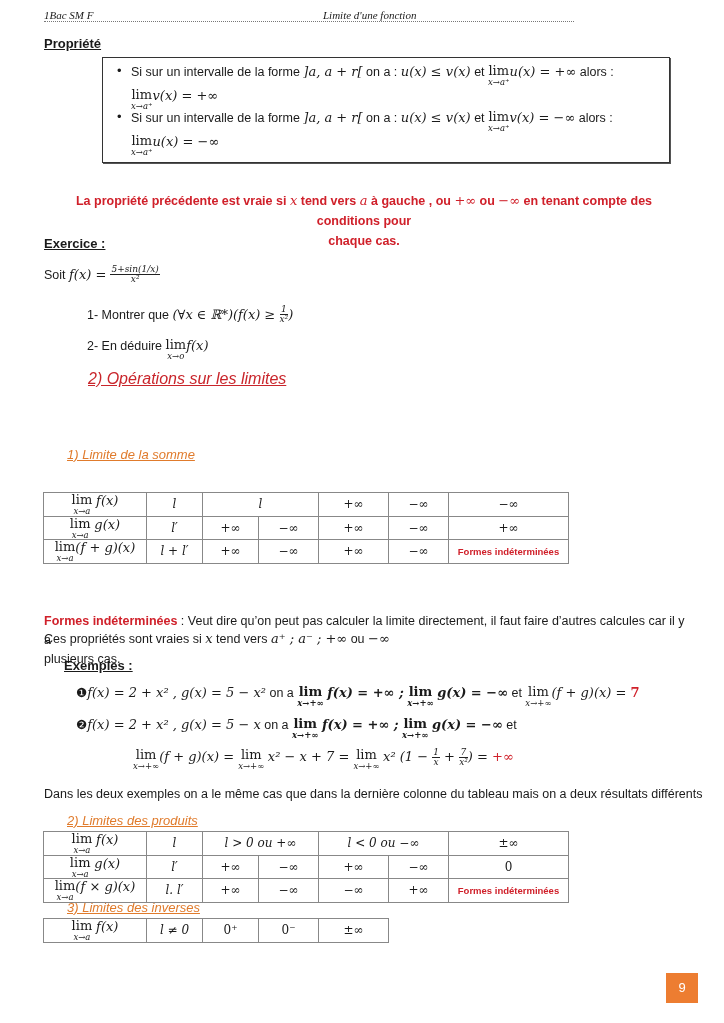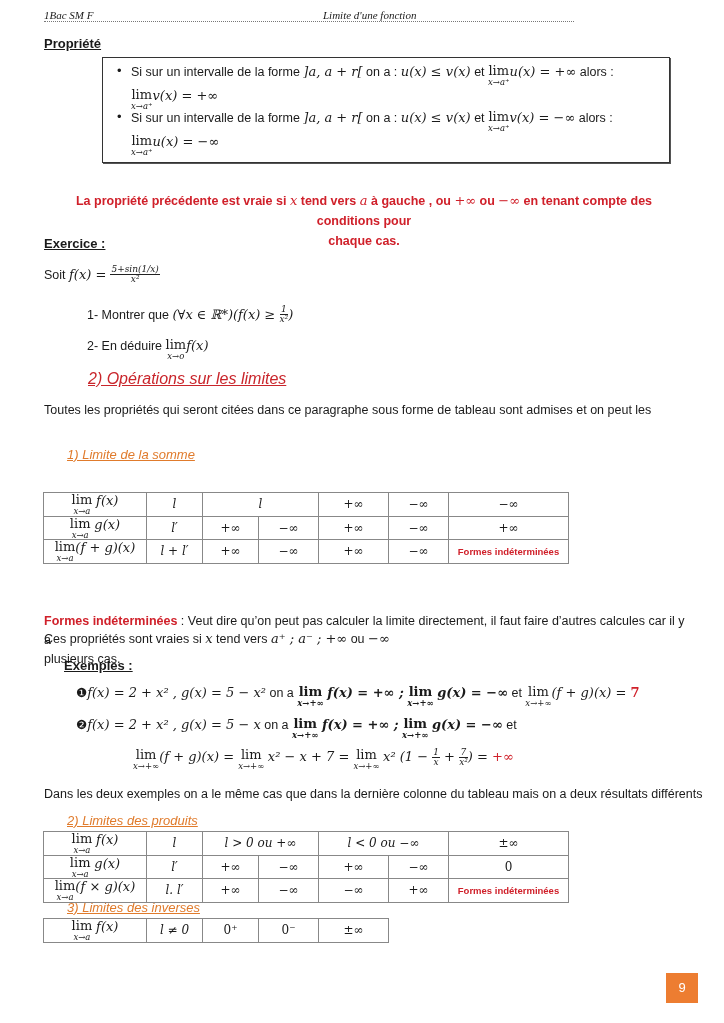--- a/index.html
+++ b/index.html
@@ -65,21 +65,21 @@
 </div>
 <div class="abs" style="left:87px; top:305px; white-space:nowrap;">
   <span style="vertical-align:middle">1- Montrer que </span><span class="math" style="vertical-align:middle">(∀x ∈ ℝ*)(f(x) ≥ </span><span class="frac math"><span class="n">1</span><span class="d">x²</span></span><span class="math" style="vertical-align:middle">)</span>
 </div>
 <div class="abs" style="left:87px; top:338px; white-space:nowrap;">
   <span>2- En déduire </span><span class="lim"><span class="top">lim</span><span class="sub">x→o</span></span><span class="math">f(x)</span>
 </div>
 
 <div class="abs section-title" style="left:44px; top:370px;">2) Opérations sur les limites</div>
 <div class="abs" style="left:44px; top:401px; width:650px; line-height:19px;">
-  <span>Toutes les propriétés qui seront citées dans ce paragraphe sous forme de tableau sont admises et on peut les</span><br>
+  <br>
 </div>
 
 <div class="abs orange" style="left:67px; top:447px;">1) Limite de la somme</div>
 <table class="lt" style="left:43px; top:492px;">
   <colgroup>
       <col style="width:103px">
       <col style="width:56px">
       <col style="width:56px">
       <col style="width:60px">
       <col style="width:70px">

